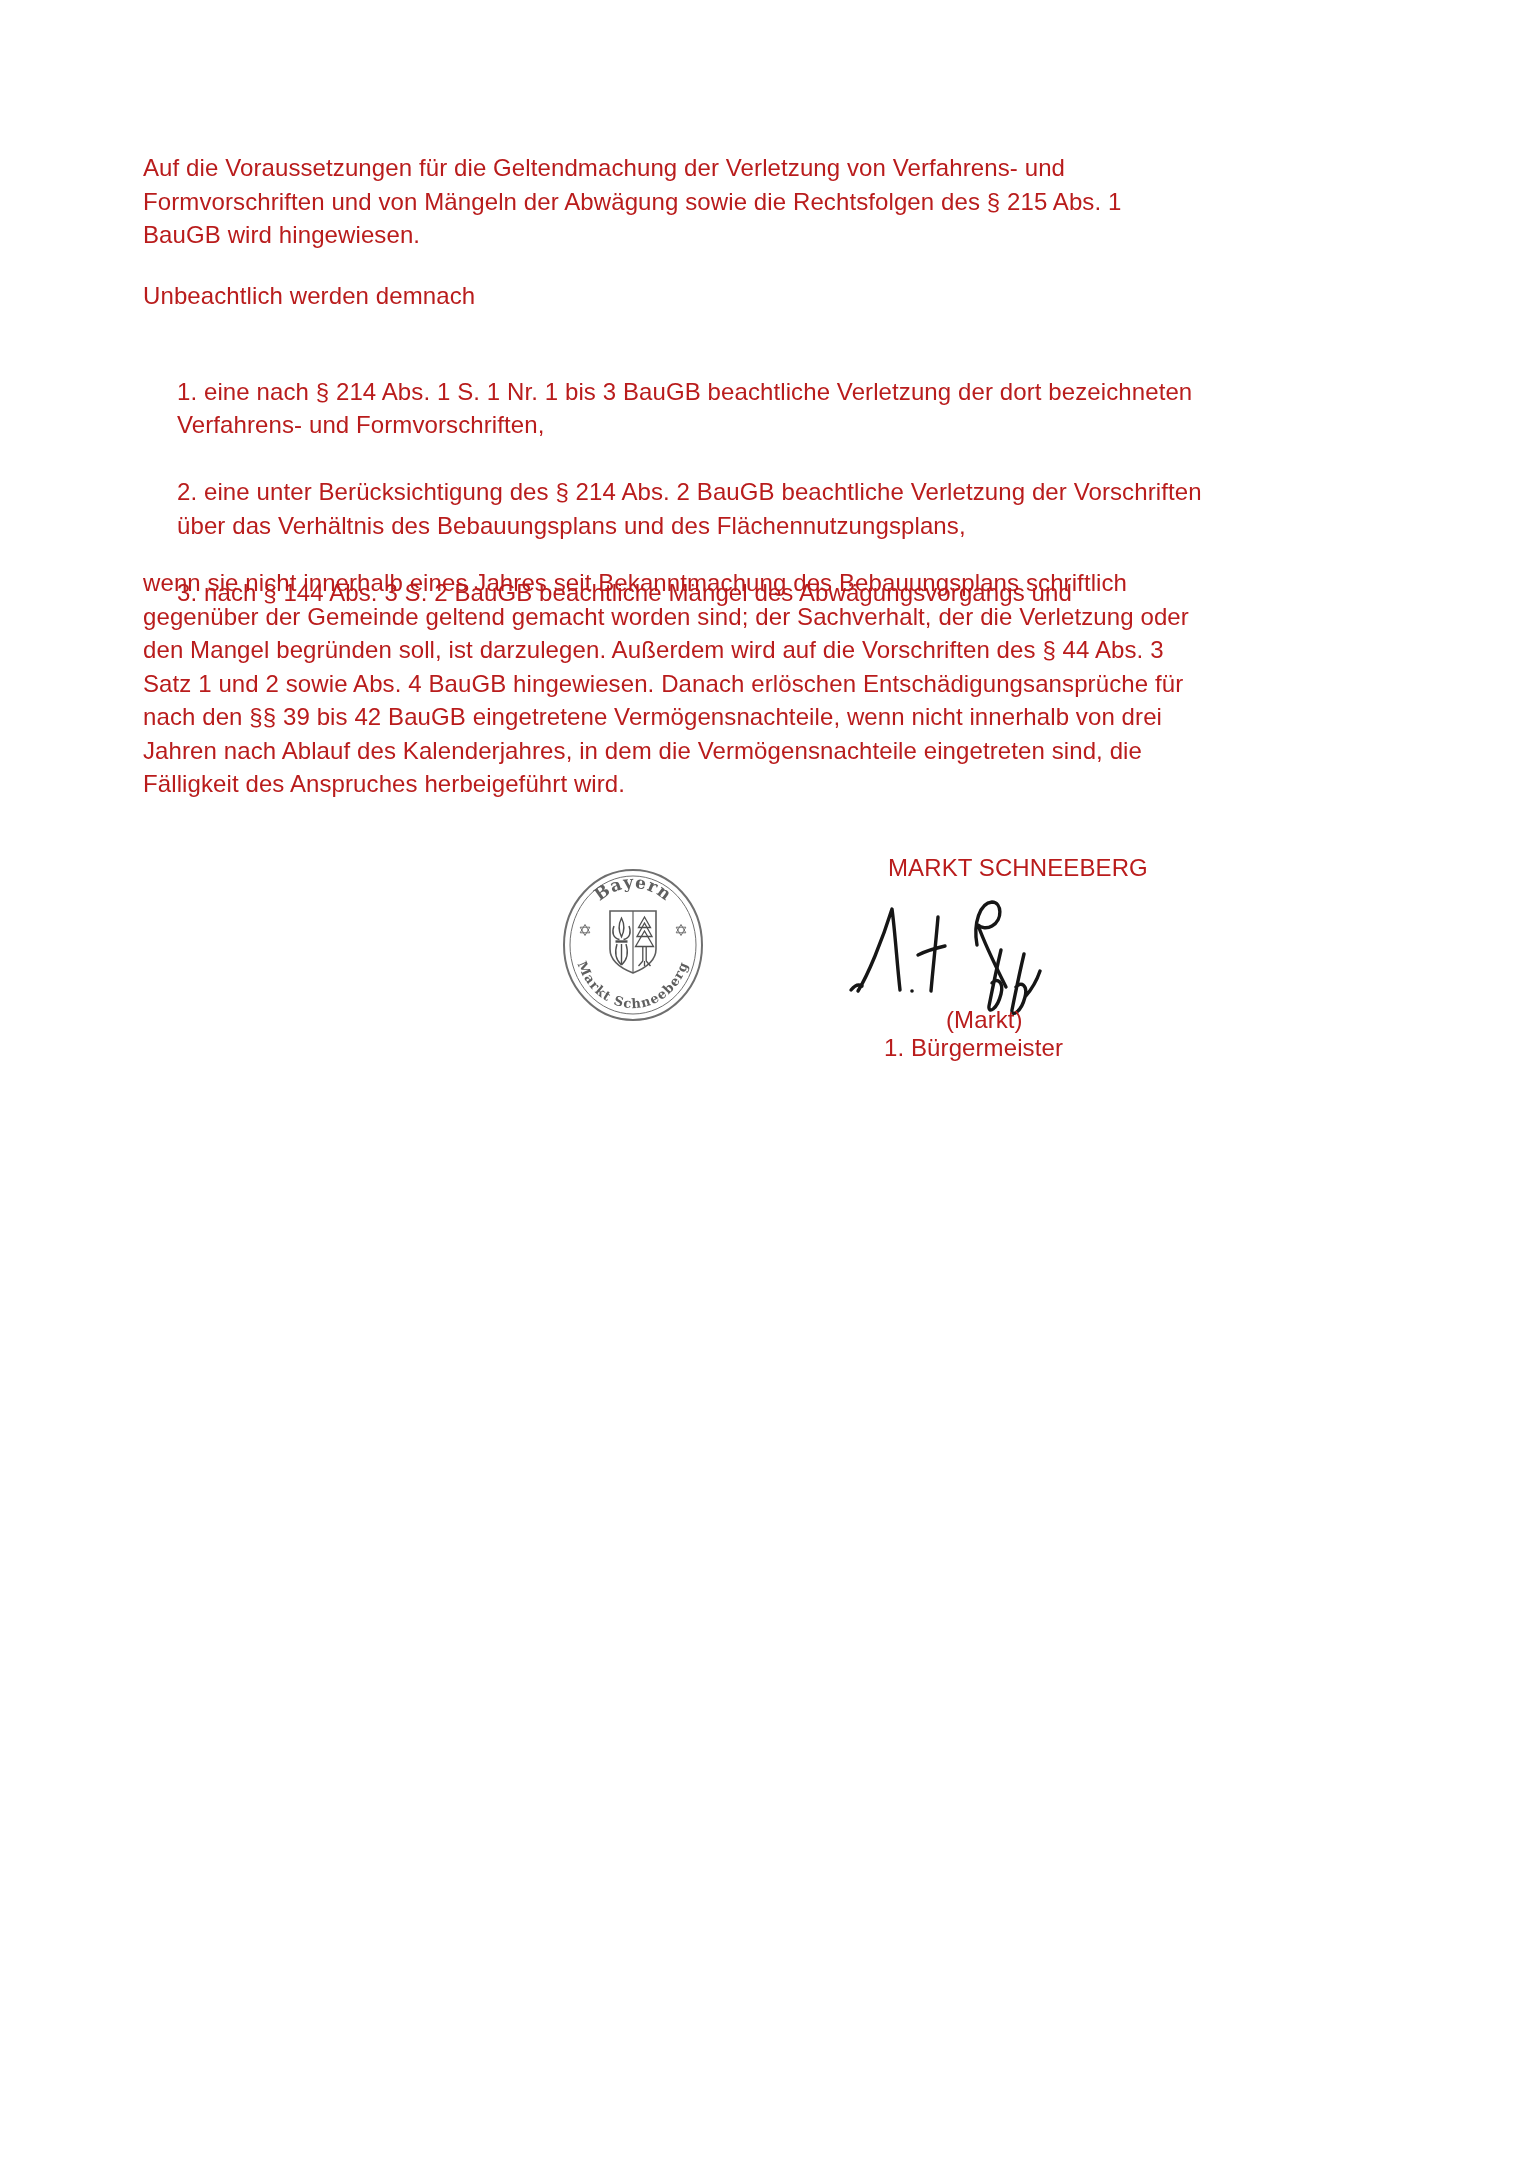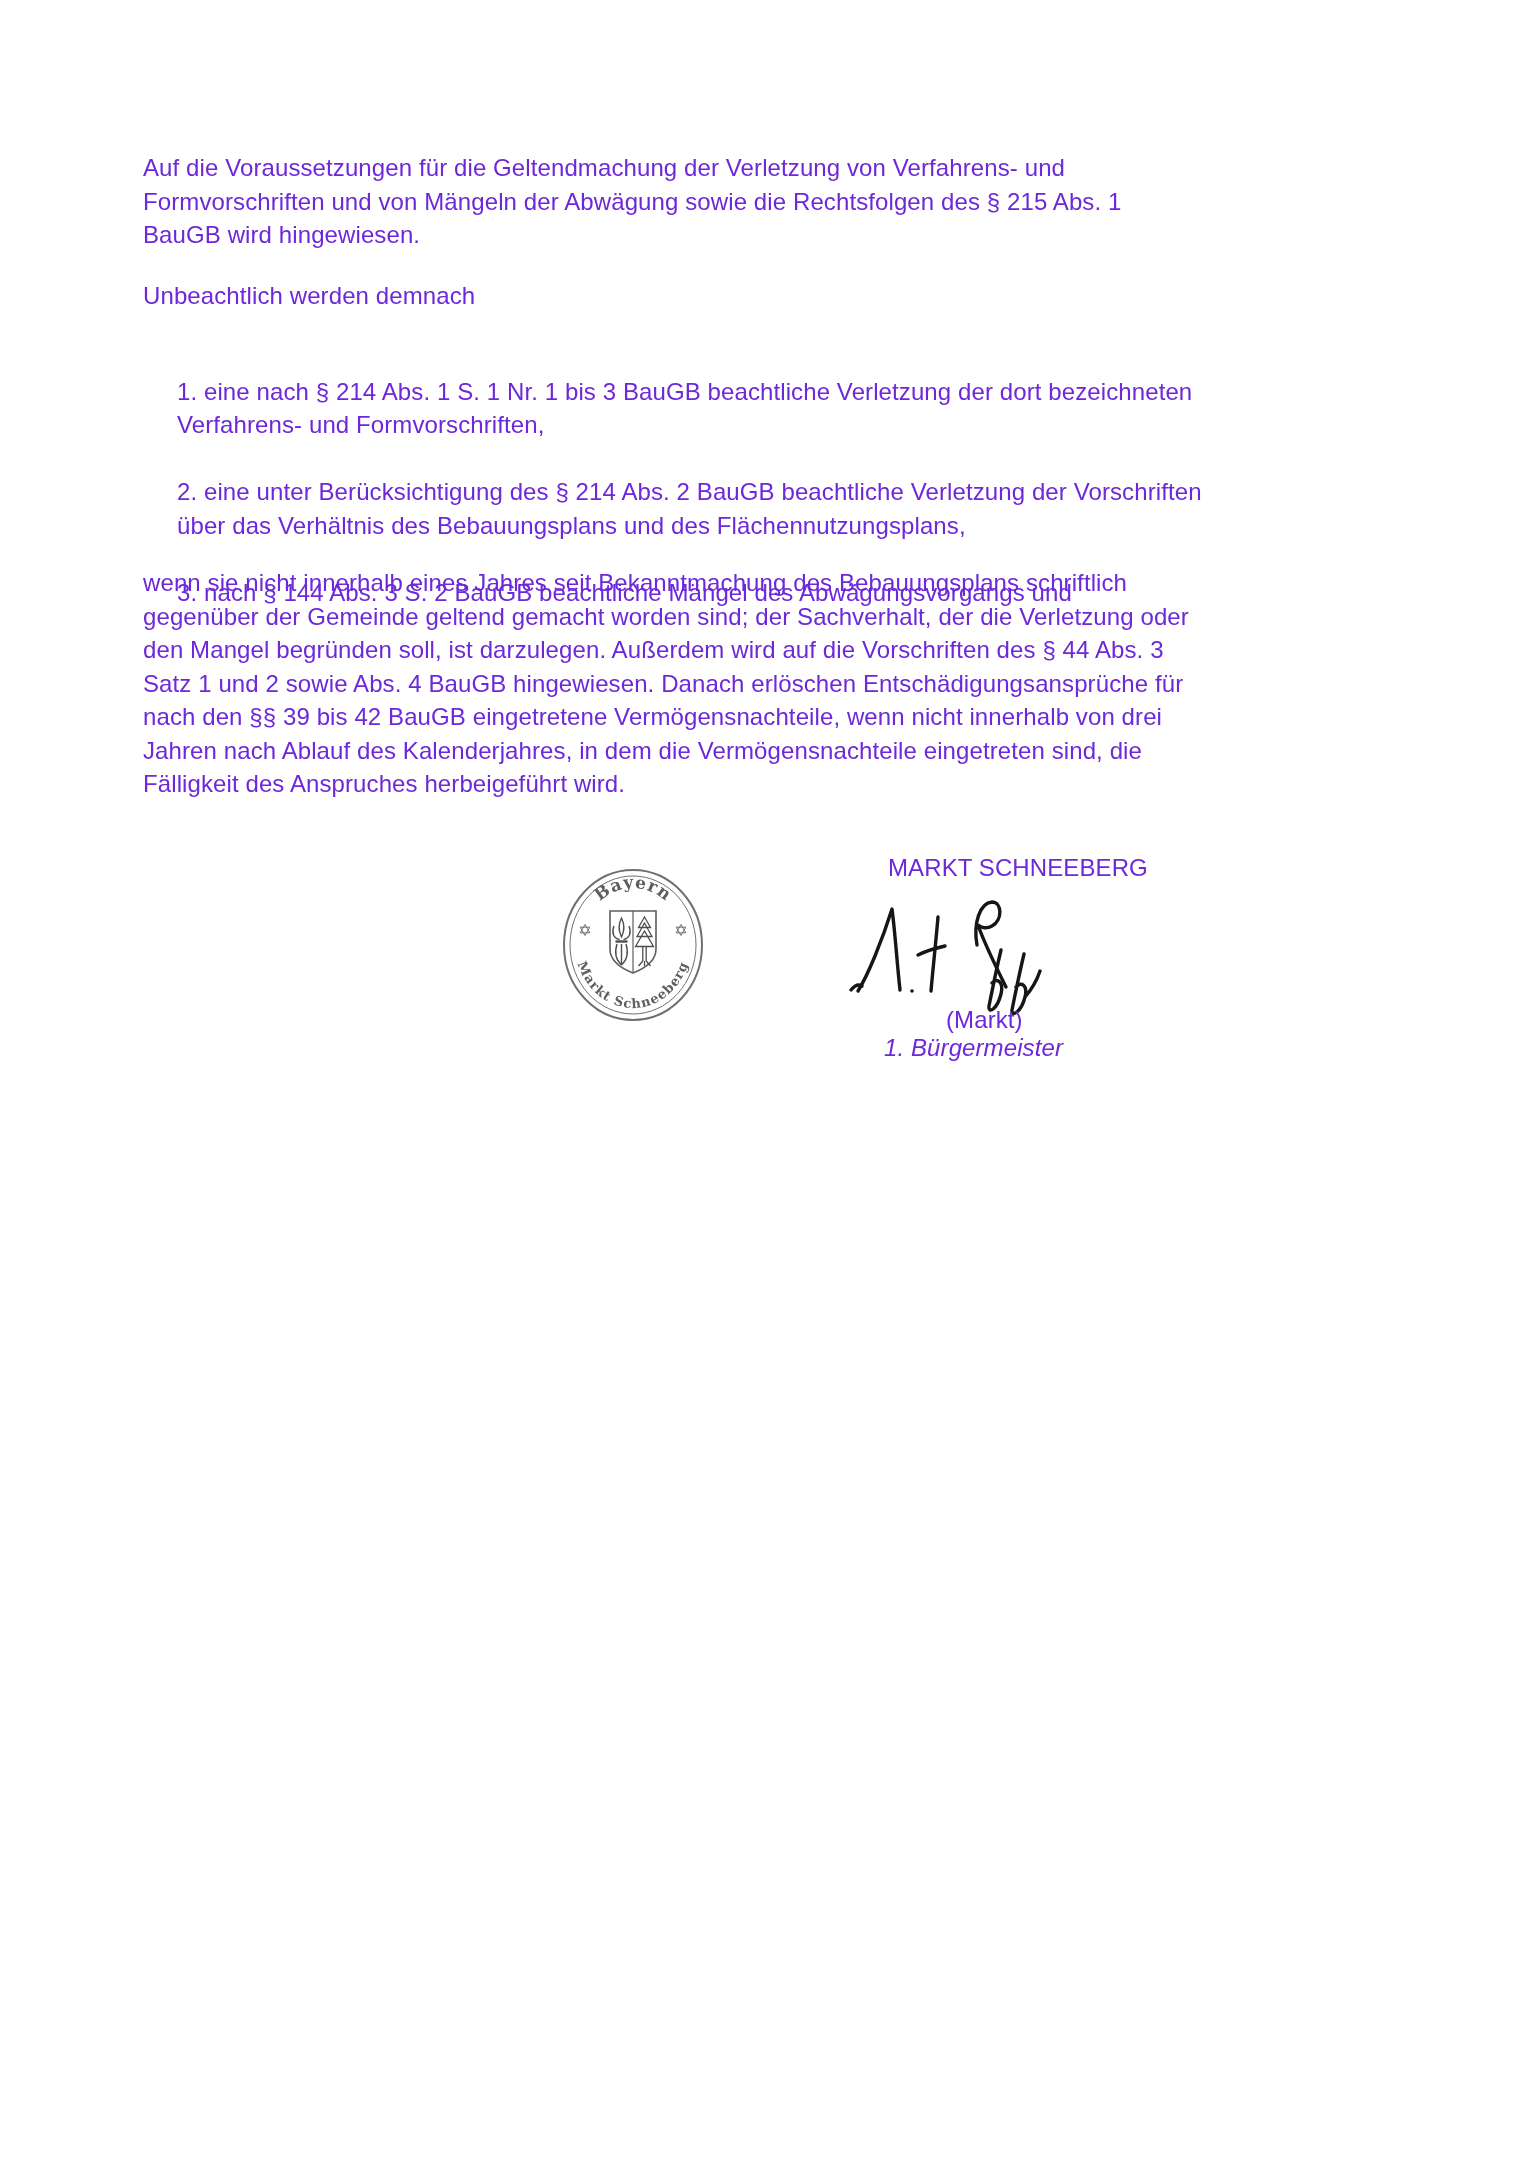--- a/index.html
+++ b/index.html
@@ -2,21 +2,21 @@
 <html lang="de"><head>
 <meta charset="utf-8">
 <style>
   html,body{margin:0;padding:0;background:#ffffff;}
   .page{
     position:relative;
     width:1528px;
     height:2160px;
     background:#ffffff;
     font-family:"Liberation Sans", sans-serif;
-    color:#6d28d9;
+    color:#b91c1c;
     overflow:hidden;
   }
   .tblock{
     position:absolute;
     font-size:24px;
     line-height:33.5px;
     white-space:pre-line;
     letter-spacing:0.1px;
   }
   .list-item{white-space:pre-line;}
@@ -121,15 +121,15 @@
 
         <path d="M155,57 C150,78 146,98 143,113 C142,121 151,117 155,101 C158,89 151,84 146,90"></path>
 
         <path d="M178,61 C173,82 169,102 166,117 C165,124 175,120 179,104 C182,92 175,88 170,94 M179,104 C186,96 191,87 194,78"></path>
       </g>
     </svg>
   </div>
 
   <div class="tblock" style="left:946px;top:1003px;width:200px;">(Markt)</div>
 
-  <div class="tblock" style="left:884px;top:1031px;width:320px;font-style:italic;">1. Bürgermeister</div>
+  <div class="tblock" style="left:884px;top:1031px;width:320px;">1. Bürgermeister</div>
 
 </div>
 
 </body></html>

